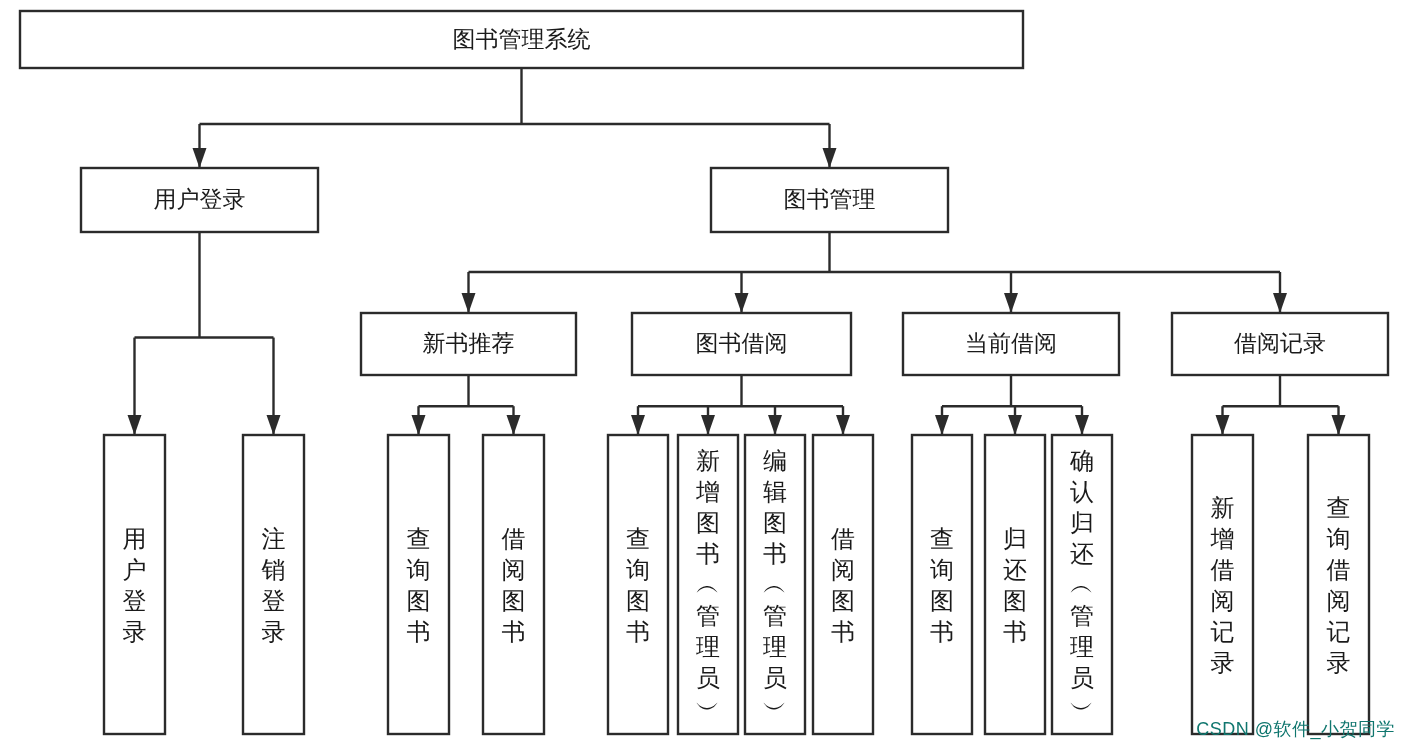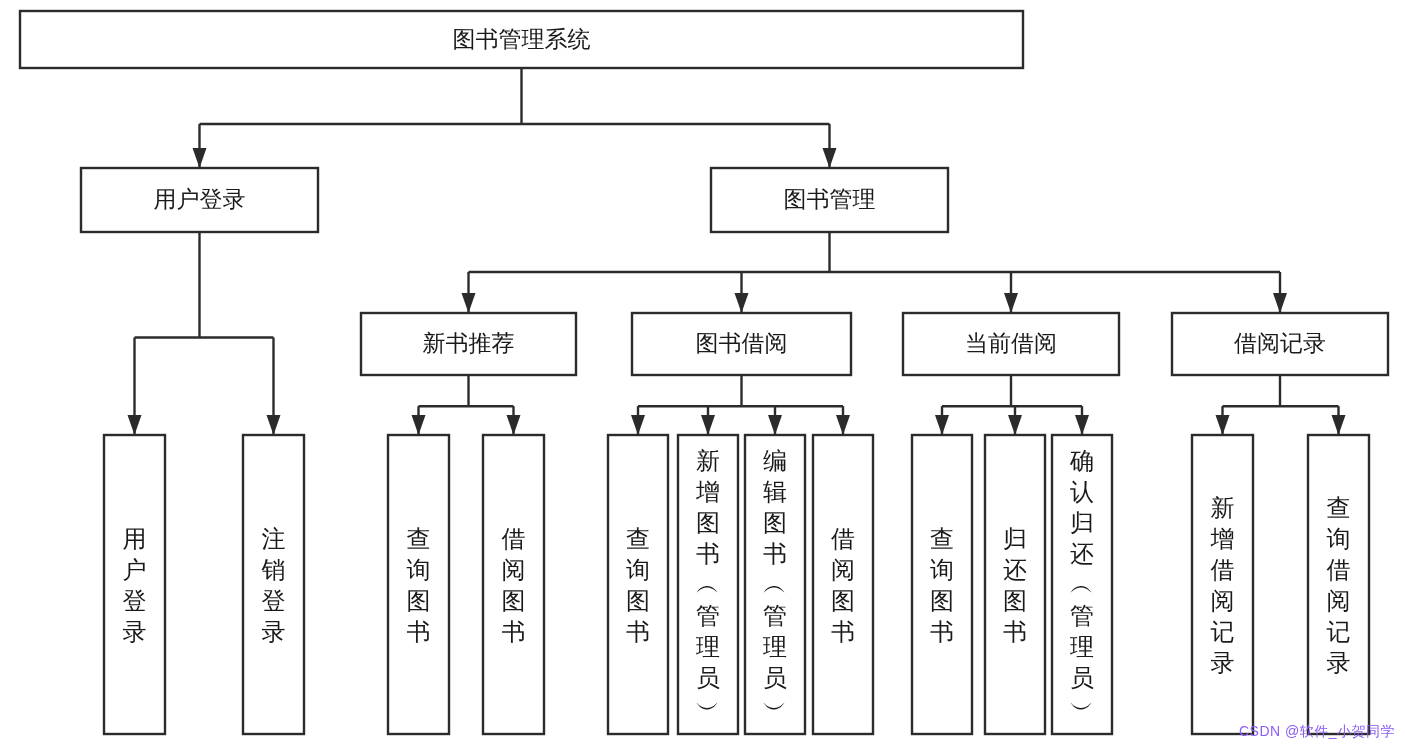--- a/index.html
+++ b/index.html
@@ -46,22 +46,22 @@
     font-size: 23px;
     fill: #1a1a1a;
     text-anchor: middle;
     dominant-baseline: middle;
   }
   .watermark-text {
     position: absolute;
     right: 10px;
     bottom: 6px;
     font-family: "Liberation Sans", "DejaVu Sans", sans-serif;
-    font-size: 14px;
-    color: #8b5cf6;
+    font-size: 18px;
+    color: #0f766e;
     letter-spacing: 0.5px;
     white-space: nowrap;
     pointer-events: none;
   }
 </style>
 </head>
 <body>
 
 <div id="diagram-root">
   <svg class="diagram" viewBox="0 0 1405 747" xmlns="http://www.w3.org/2000/svg">

